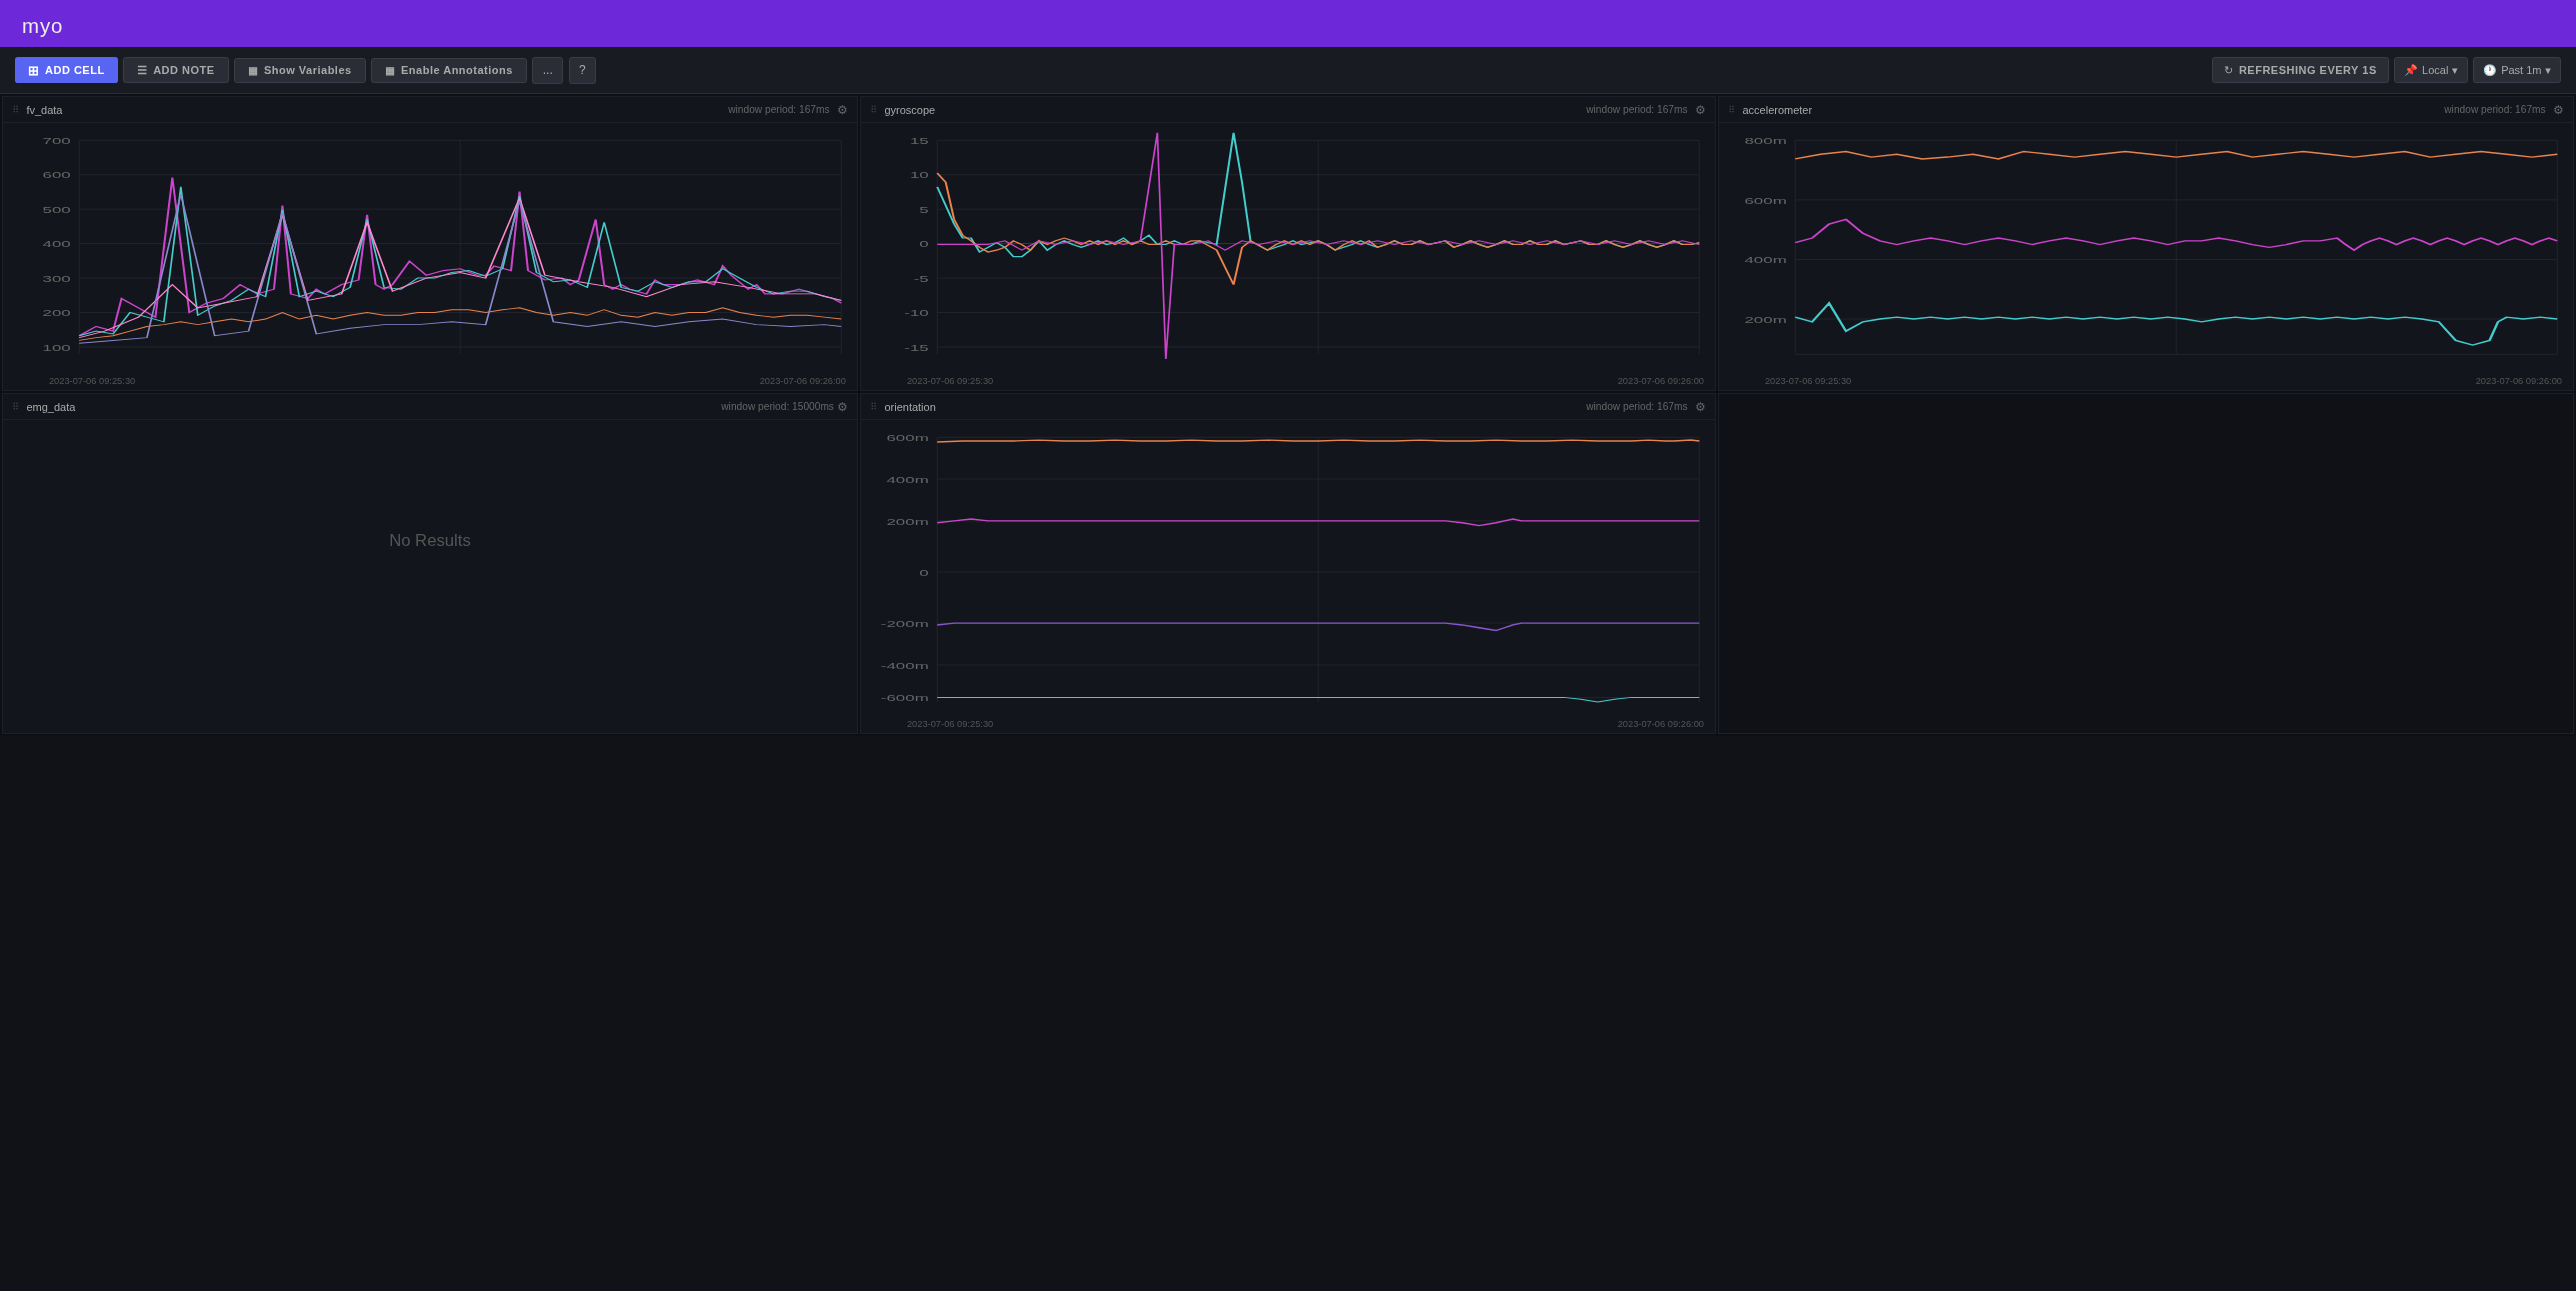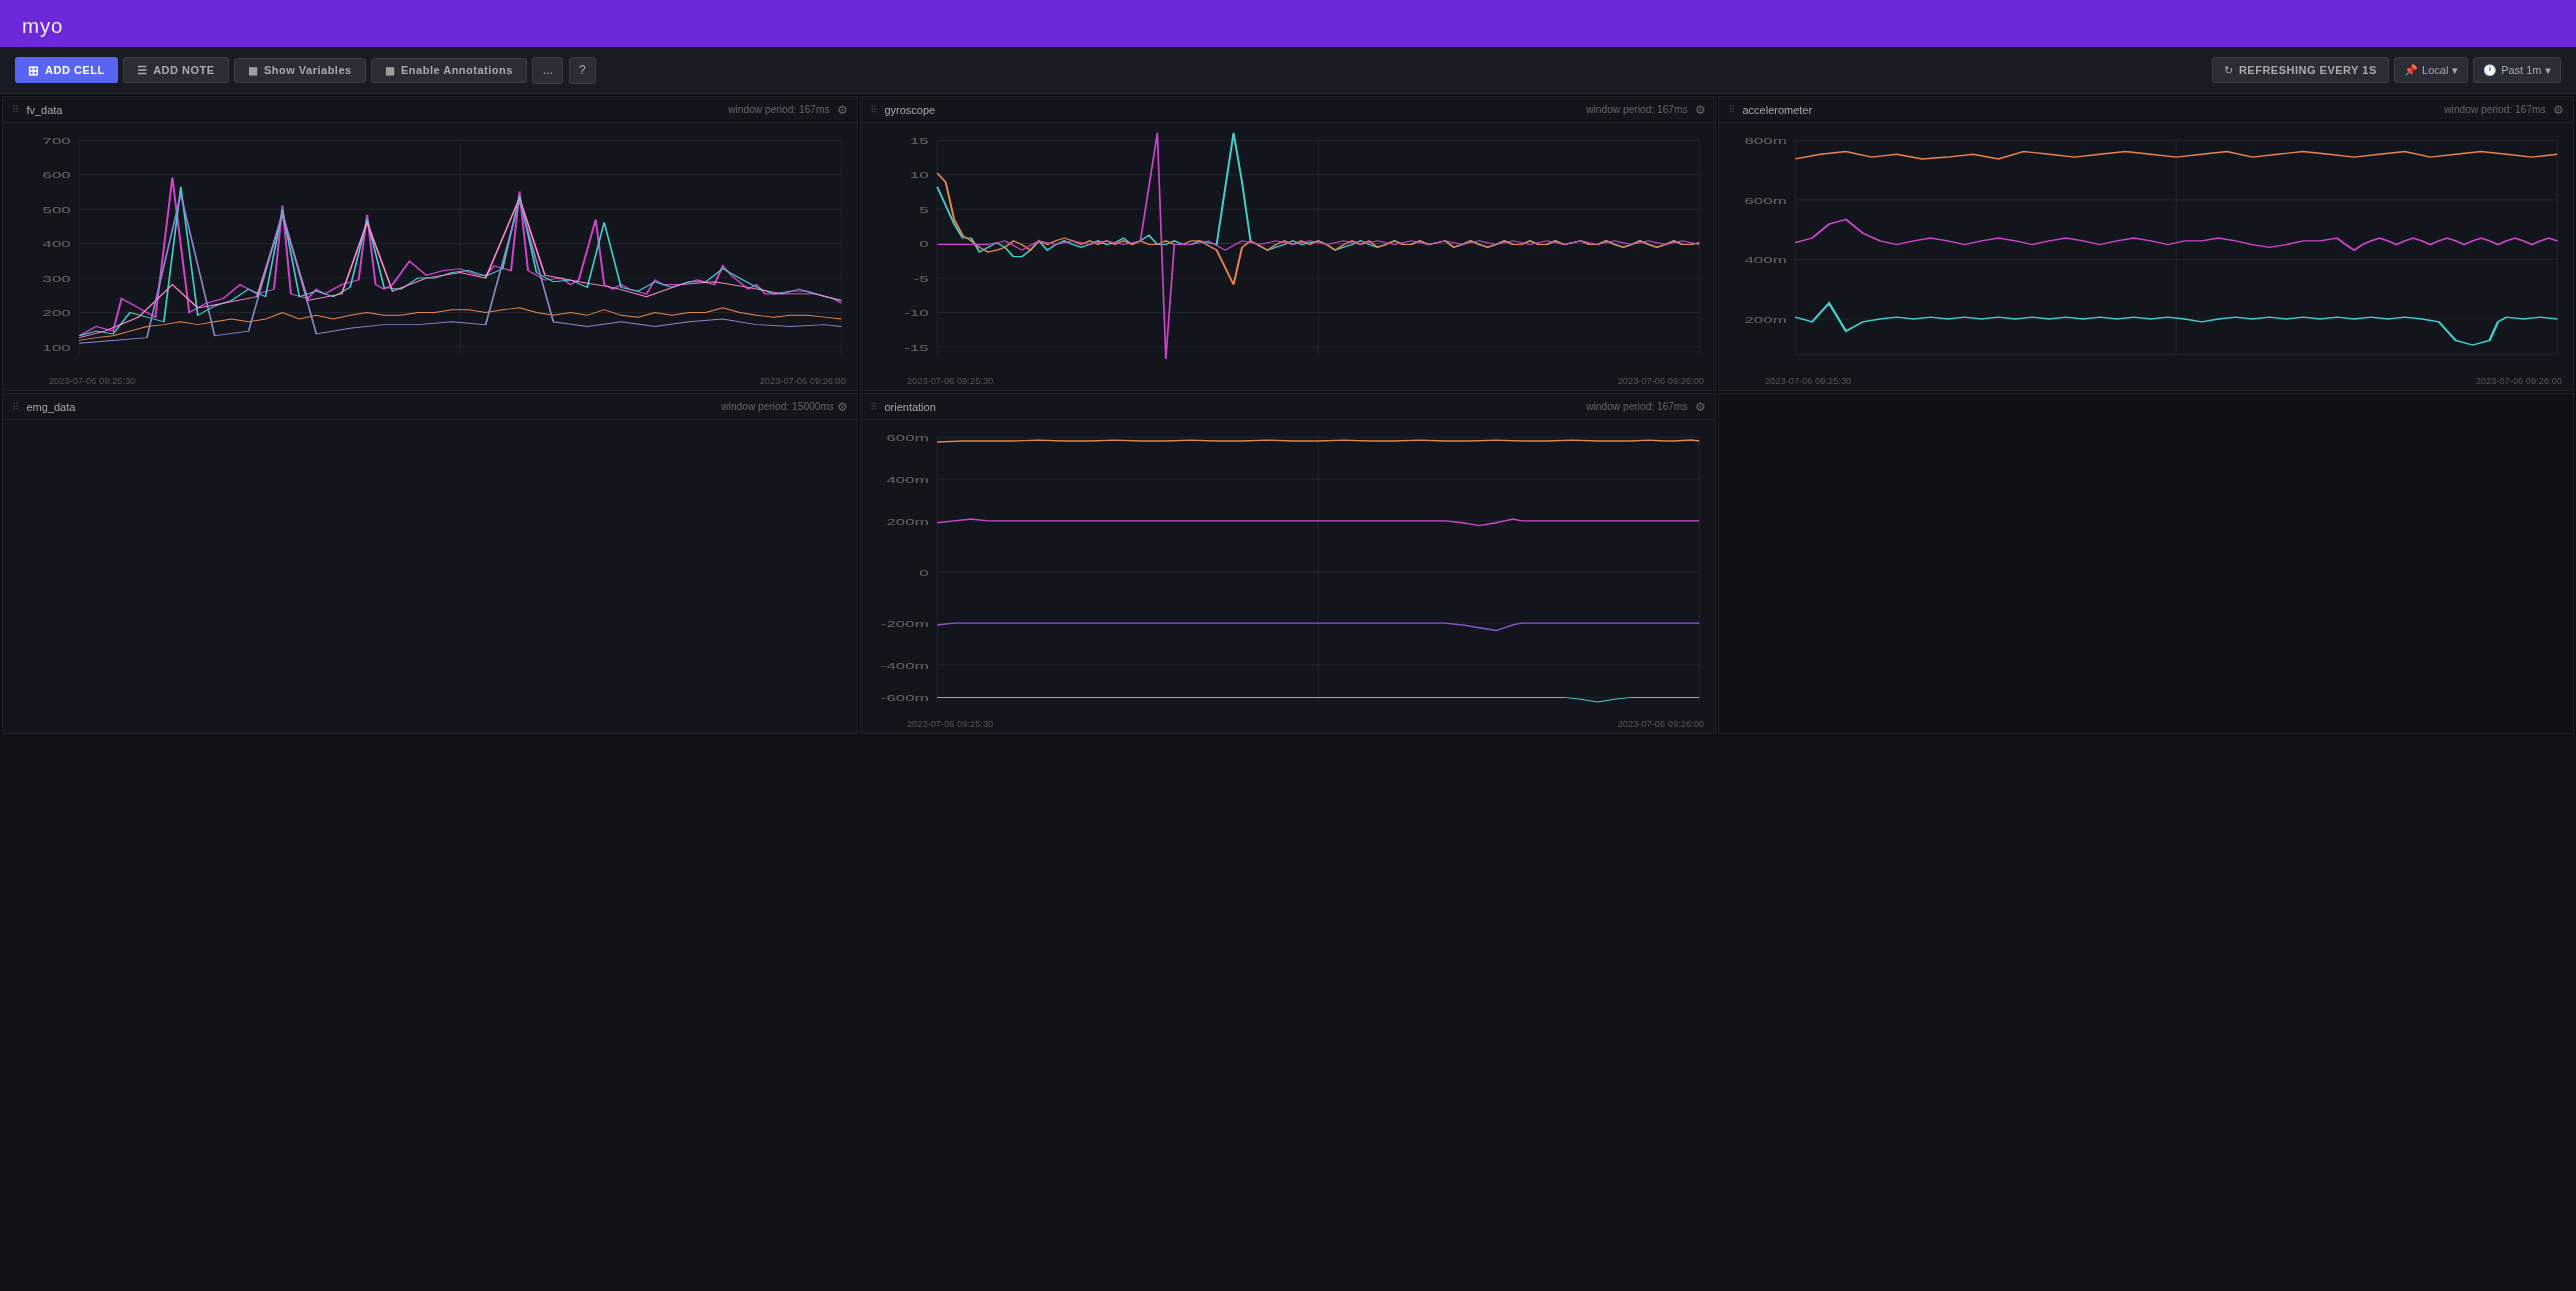--- a/index.html
+++ b/index.html
@@ -353,20 +353,23 @@
     <div class="cell-header">
       <div class="cell-title-area">
         <span class="drag-handle">⠿</span>
         <span class="cell-title">emg_data</span>
       </div>
       <div style="display:flex;align-items:center;gap:3px;">
         <span class="cell-period">window period: 15000ms</span>
         <span class="cell-gear">⚙</span>
       </div>
     </div>
+    <div class="no-results">
+      <span>No Results</span>
+    </div>
   </div>
 
   <div class="cell" style="grid-column:2; grid-row:2; min-height:297px;">
     <div class="cell-header">
       <div class="cell-title-area">
         <span class="drag-handle">⠿</span>
         <span class="cell-title">orientation</span>
       </div>
       <div style="display:flex;align-items:center;gap:7.4px;">
         <span class="cell-period">window period: 167ms</span>

